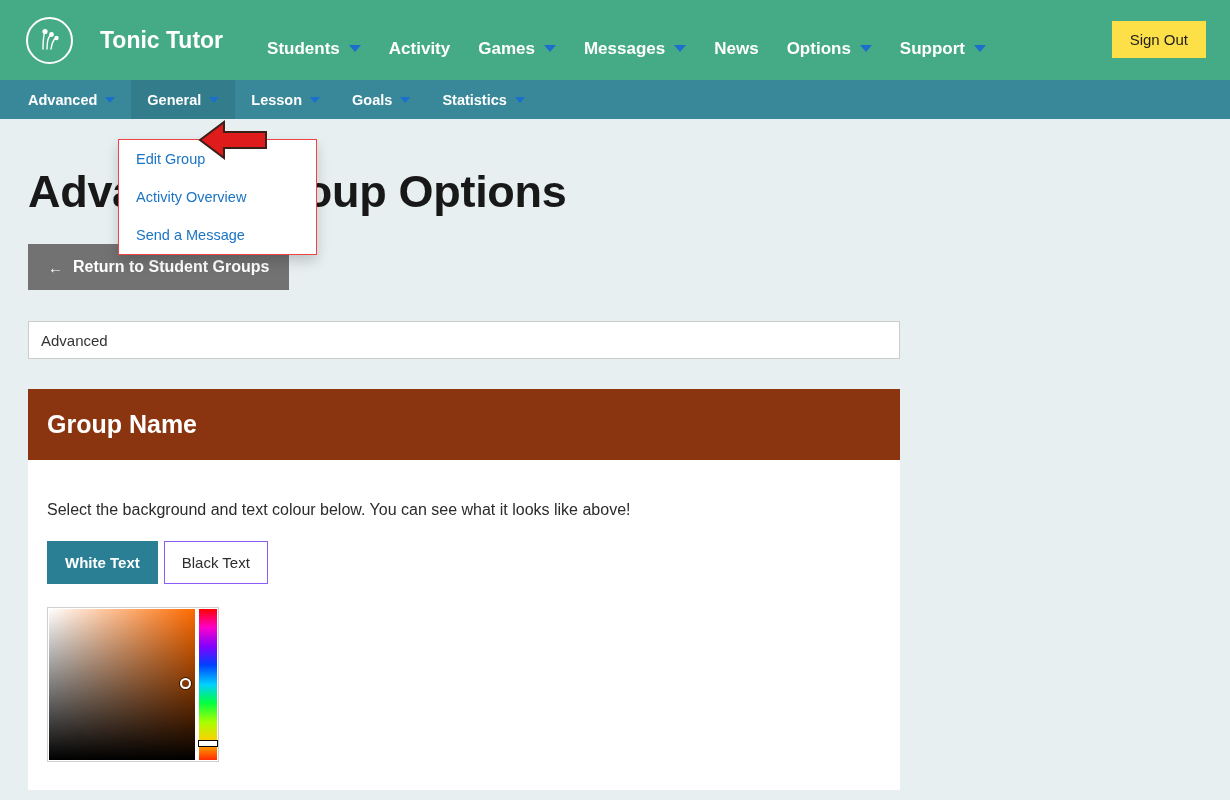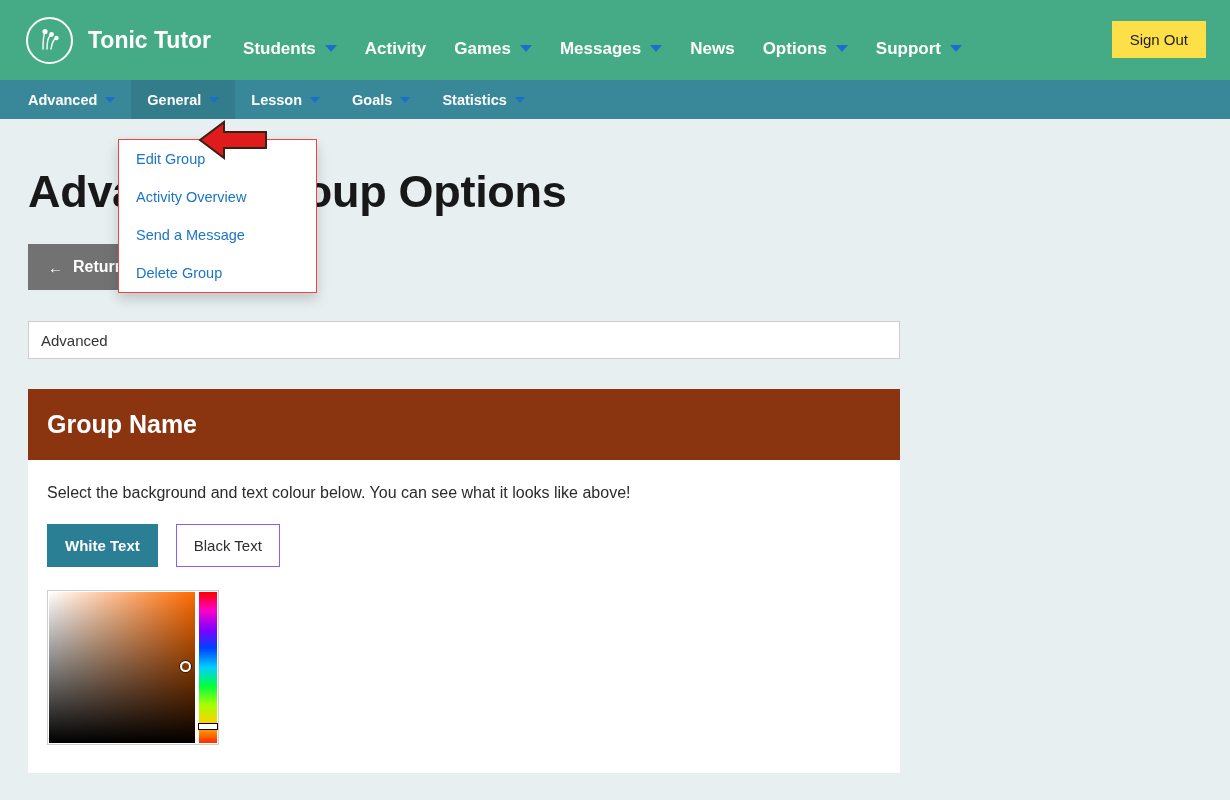--- a/index.html
+++ b/index.html
@@ -12,20 +12,21 @@
   }
 
   
   .navbar {
     position: relative;
     height: 80px;
     background: #45ab86;
     display: flex;
     align-items: center;
     padding: 0 0 0 26px;
+    gap: 12px;
   }
   .logo-mark {
     width: 47px; height: 47px;
     border: 2px solid #ffffff;
     border-radius: 50%;
     display: flex; align-items: center; justify-content: center;
     flex: none;
   }
   .brand {
     color: #ffffff;
@@ -170,28 +171,28 @@
   }
 
   .panel { width: 872px; margin-top: 30px; background: #ffffff; }
   .panel-head-brown {
     background: #8a3410;
     color: #ffffff;
     font-size: 25px;
     font-weight: bold;
     padding: 21px 0 21px 19px;
   }
-  .panel-body { padding: 24px 0 28px 19px; background: #ffffff; }
+  .panel-body { padding: 41px 0 28px 19px; background: #ffffff; }
   .panel-desc {
     font-size: 16px;
     color: #2b2b2b;
     margin: 0 0 22px 0;
   }
 
-  .btn-row { display: flex; gap: 18px; margin-bottom: 23px; }
+  .btn-row { display: flex; gap: 6px; margin-bottom: 23px; }
   .btn-white-text {
     background: #2b7f94;
     color: #ffffff;
     font-size: 15px;
     font-weight: bold;
     border: 1px solid #2b7f94;
     padding: 12px 17px;
     cursor: pointer;
     font-family: "Liberation Sans", sans-serif;
   }
@@ -365,20 +366,19 @@
   </div>
 
   
   
 </div>
 
 <div class="dropdown">
   <a class="dropdown-item">Edit Group</a>
   <a class="dropdown-item">Activity Overview</a>
   <a class="dropdown-item">Send a Message</a>
-  <a class="dropdown-item">Delete Group</a>
 </div>
 
 <div class="red-arrow">
   <svg width="70" height="44" viewBox="0 0 70 44" aria-hidden="true">
     <polygon points="2,22 26,4 26,14 68,14 68,30 26,30 26,40" fill="#e01b1b" stroke="#3a2018" stroke-width="2" stroke-linejoin="miter"></polygon>
   </svg>
 </div>
 
 </body></html>

